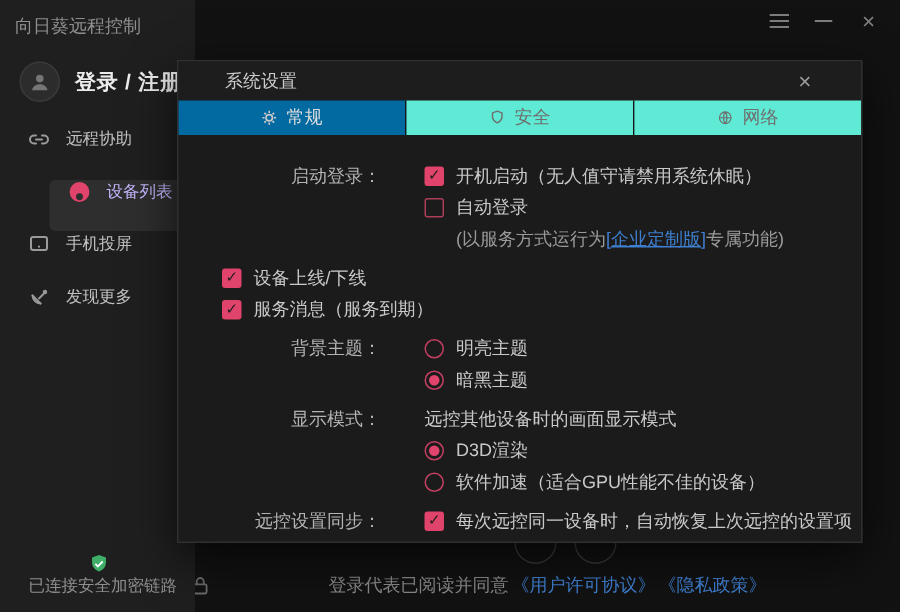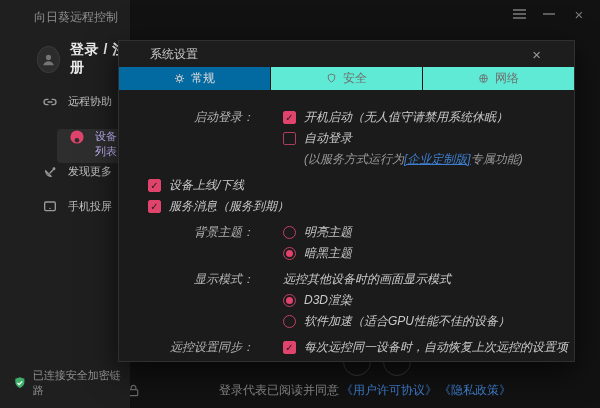--- a/index.html
+++ b/index.html
@@ -5,32 +5,32 @@
   * { margin:0; padding:0; box-sizing:border-box; }
   html,body { width:600px; height:408px; }
   body {
     font-family:"Liberation Sans","DejaVu Sans",sans-serif;
     background:#121212; color:#c2c2c2; overflow:hidden; position:relative;
     font-size:12px;
   }
   .app { position:absolute; inset:0; }
 
   
-  .sidebar { position:absolute; left:0; top:0; width:130px; height:408px; background:#1f1f1f; z-index:1;padding-left:24px; }
+  .sidebar { position:absolute; left:0; top:0; width:130px; height:408px; background:#1f1f1f; z-index:1; }
   .app-title { padding:9px 0 0 10px; font-size:12px; color:#8f8f8f; }
   .profile { display:flex; align-items:center; margin:15px 0 0 13px; }
   .avatar { width:27px; height:27px; border-radius:50%; background:#2c2c2c; border:1px solid #3a3a3a;
             display:flex; align-items:center; justify-content:center; }
   .login-label { margin-left:10px; font-size:14px; color:#ececec; font-weight:bold; letter-spacing:.5px; }
   .nav { margin-top:17px; }
   .nav-item { height:34px; margin:1px 6px; border-radius:4px; display:flex; 
               padding-left:12px; color:#c0c0c0; font-size:11px; cursor:default; }
   .nav-item.active { background:#2e2e2e; color:#c4b5fd;margin-left:33px; }
   .nav-item .nicon { width:16px; height:16px; margin-right:10px; flex:none; display:flex; }
-  .secure-status { position:absolute; left:13px; bottom:10px; display:flex; align-items:center; }
+  .secure-status { position:absolute; left:13px; bottom:10px; display:flex; align-items:center;flex-direction:column; }
   .secure-status .stext { margin-left:6px; font-size:11px; color:#8f8f8f; }
 
   
   .content { position:absolute; left:130px; top:0; right:0; bottom:0; background:#121212; }
   .win-controls { position:absolute; top:4px; right:6px; display:flex; align-items:center; }
   .win-btn { width:30px; height:20px; display:flex; align-items:center; justify-content:center; color:#7d7d7d; }
   .win-btn.close-x { font-size:15px; }
   .bg-circle { position:absolute; width:28px; height:28px; border-radius:50%;
                border:1px solid #3c3c3c; top:348px; z-index:2; }
   .bg-circle.c1 { left:213px; }  
@@ -47,21 +47,21 @@
   .dlg-title { flex:1; font-size:12px; color:#cccccc; }
   .dlg-close { color:#9a9a9a; font-size:15px; line-height:1; cursor:default; padding:0 2px; }
   .dlg-tabs { height:23px; display:flex; }
   .dlg-tab { flex:1; background:#5eead4; display:flex; align-items:center; justify-content:center;
              gap:6px; font-size:12px; color:#6f6f6f; border-right:1px solid #151515; }
   .dlg-tab:last-child { border-right:none; }
   .dlg-tab.active { background:#0369a1; color:#dcdcdc; }
   .dlg-tab .ticon { width:11px; height:11px; display:flex; }
   .dlg-body { padding-top:17px; }
 
-  .sec { display:flex; margin-bottom:5px;font-style:italic; }
+  .sec { display:flex; margin-bottom:5px; }
   .sec-label { width:135px; flex:none; text-align:right; color:#b3b3b3; line-height:21px; }
   .sec-items { margin-left:29px; }
   .line { height:21px; display:flex; align-items:center; color:#c9c9c9; }
   .line .ltext { margin-left:8px; }
   .line.plain { color:#c9c9c9; }
   .line.note { padding-left:21px; color:#9a9a9a; }
   .line.note a { color:#3f7fd0; text-decoration:underline; }
 
   .checkbox { width:13px; height:13px; flex:none; border-radius:2px; border:1px solid #ad3d59;
               display:flex; align-items:center; justify-content:center; background:transparent; }
@@ -139,37 +139,37 @@
         <span class="nicon">
           <svg width="16" height="16" viewBox="0 0 16 16">
             <circle cx="8" cy="8" r="6.6" fill="#e0436b"></circle>
               <circle cx="8" cy="11.2" r="2.3" fill="#2e2e2e"></circle>
           </svg>
         </span>
         <span>设备列表</span>
       </div>
       <div class="nav-item">
         <span class="nicon">
+          <svg width="16" height="16" viewBox="0 0 24 24" fill="none" stroke="#9a9a9a" stroke-width="2">
+            <rect x="4" y="4.5" width="16" height="13" rx="2"></rect>
+              <circle cx="12" cy="14.2" r="1.1" fill="#9a9a9a" stroke="none"></circle>
+          </svg>
+        </span>
+        <span>手机投屏</span>
+      </div>
+      <div class="nav-item">
+        <span class="nicon">
           <svg width="16" height="16" viewBox="0 0 24 24" fill="none" stroke="#9a9a9a" stroke-width="2" stroke-linecap="round">
             <path d="M5.5 10.5a8.5 8.5 0 0 0 8 8"></path>
               <path d="M5.5 10.5l8 8"></path>
               <path d="M12 13.5l4.5-4.5"></path>
               <circle cx="18" cy="7" r="1.2"></circle>
           </svg>
         </span>
         <span>发现更多</span>
-      </div>
-      <div class="nav-item">
-        <span class="nicon">
-          <svg width="16" height="16" viewBox="0 0 24 24" fill="none" stroke="#9a9a9a" stroke-width="2">
-            <rect x="4" y="4.5" width="16" height="13" rx="2"></rect>
-              <circle cx="12" cy="14.2" r="1.1" fill="#9a9a9a" stroke="none"></circle>
-          </svg>
-        </span>
-        <span>手机投屏</span>
       </div>
     </div>
 
     <div class="secure-status">
       <svg width="14" height="14" viewBox="0 0 16 16">
         <path d="M8 1.2l5.3 1.9v3.7c0 3.4-2.1 5.5-5.3 6.9-3.2-1.4-5.3-3.5-5.3-6.9V3.1L8 1.2z" fill="#3fae68"></path>
         <path d="M5.2 7.9l1.9 1.9 3.7-3.7" stroke="#ffffff" stroke-width="1.4" fill="none"></path>
       </svg>
       <span class="stext">已连接安全加密链路</span>
     </div>

